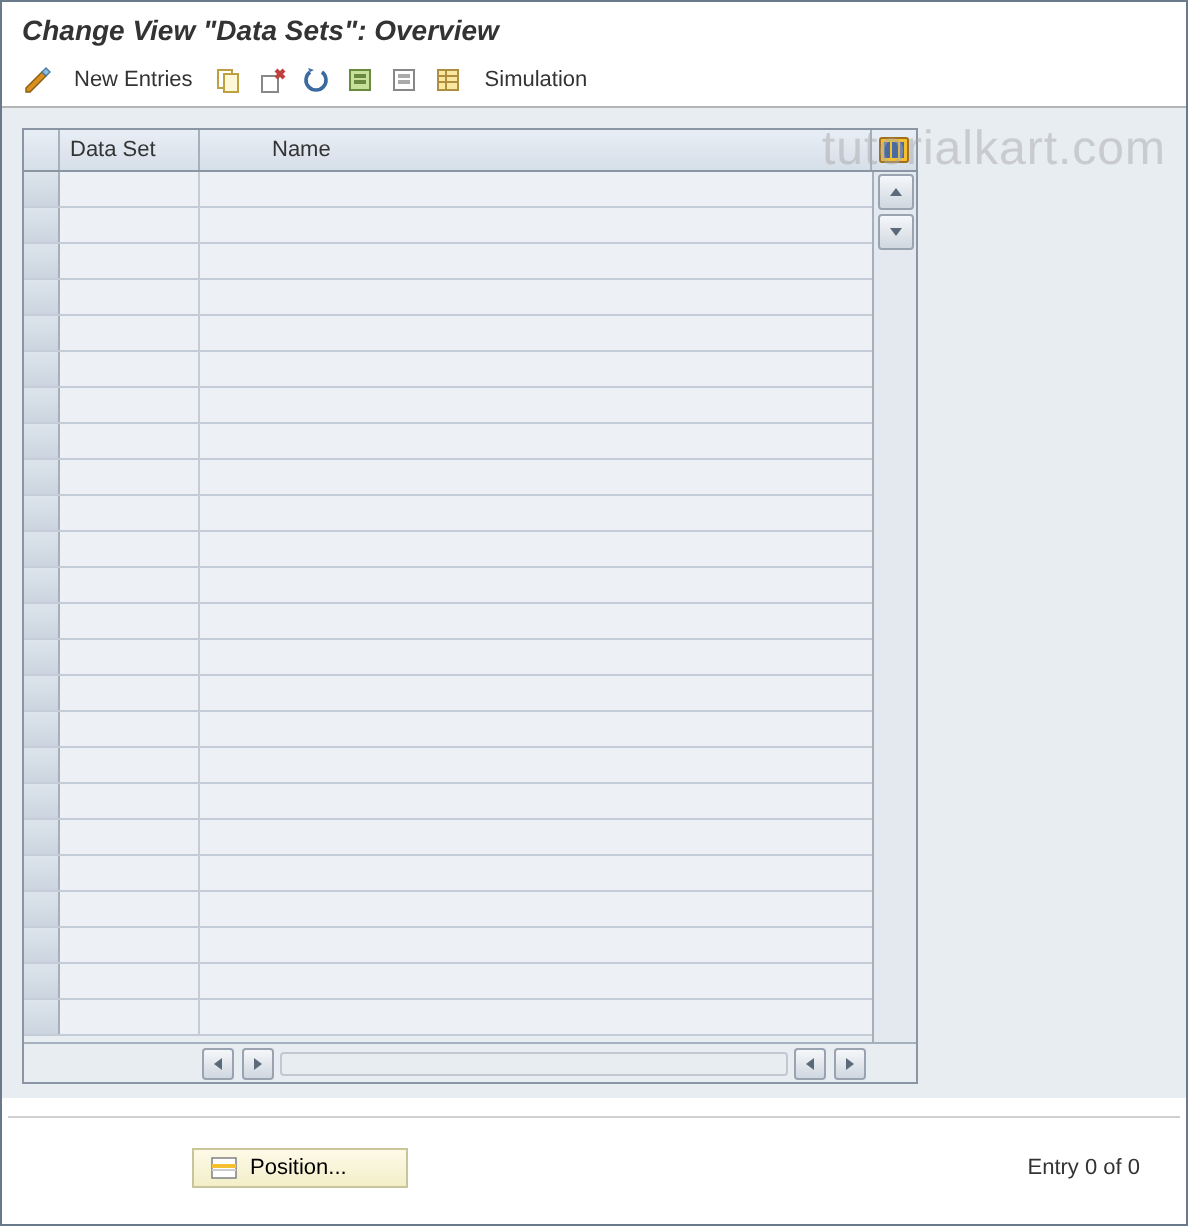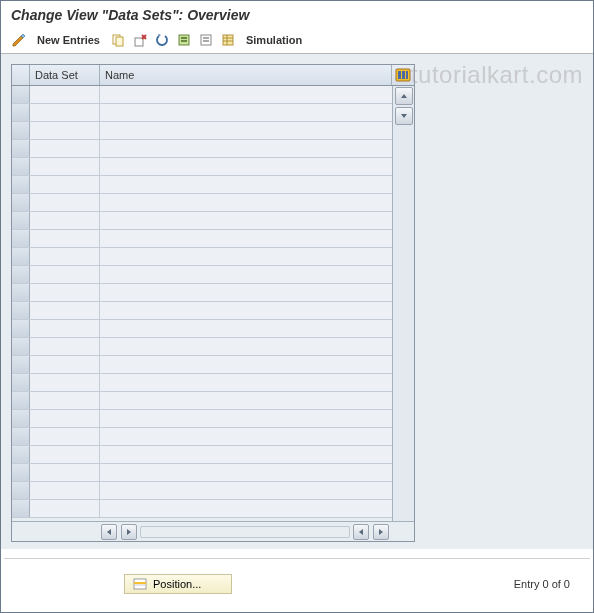--- a/index.html
+++ b/index.html
@@ -20,21 +20,20 @@
       font-style: italic;
       color: #333;
     }
     .toolbar {
       display: flex;
       align-items: center;
       gap: 2px;
       padding: 3px 8px;
       border-bottom: 1px solid #b5b5b5;
       height: 28px;
-      font-weight: bold;
     }
     .toolbar-icon-btn {
       width: 20px;
       height: 20px;
       display: flex;
       align-items: center;
       justify-content: center;
       cursor: pointer;
     }
     .toolbar-text-btn {
@@ -43,21 +42,21 @@
       font-size: 11px;
       color: #333;
     }
     .content-area {
       background: #e8edf2;
       padding: 10px;
       height: 495px;
       overflow: hidden;
     }
     .table-frame {
-      width: 404px;
+      width: 448px;
       height: 478px;
       border: 1px solid #8a96a3;
       background: #e8edf2;
       display: flex;
       flex-direction: column;
     }
     .table-header-row {
       display: flex;
       height: 21px;
       border-bottom: 1px solid #8a96a3;
@@ -67,21 +66,21 @@
       border-right: 1px solid #a5b0bd;
       padding: 3px 5px;
       font-size: 11px;
       color: #333;
       display: flex;
       align-items: center;
       background: linear-gradient(#e8eef5, #d6dee8);
     }
     .th-sel { width: 18px; padding: 0; }
     .th-ds { width: 70px; }
-    .th-name { flex: 1; }
+    .th-name { flex: 1; margin-left: 31px; }
     .th-config {
       width: 22px;
       padding: 0;
       display: flex;
       align-items: center;
       justify-content: center;
       cursor: pointer;
       border-right: none;
     }
     .table-body {
@@ -161,21 +160,21 @@
       right: 3px;
     }
     .position-btn {
       display: flex;
       align-items: center;
       gap: 6px;
       background: linear-gradient(#fdfae8, #f3eec8);
       border: 1px solid #c9c49a;
       padding: 3px 30px 3px 8px;
       cursor: pointer;
-      margin-left: 100px;
+      margin-left: 72px;
     }
     .entry-text {
       margin-left: auto;
       color: #333;
     }
     .config-icon-svg {
       width: 16px; height: 14px;
     }
     .watermark {
       position: absolute;

